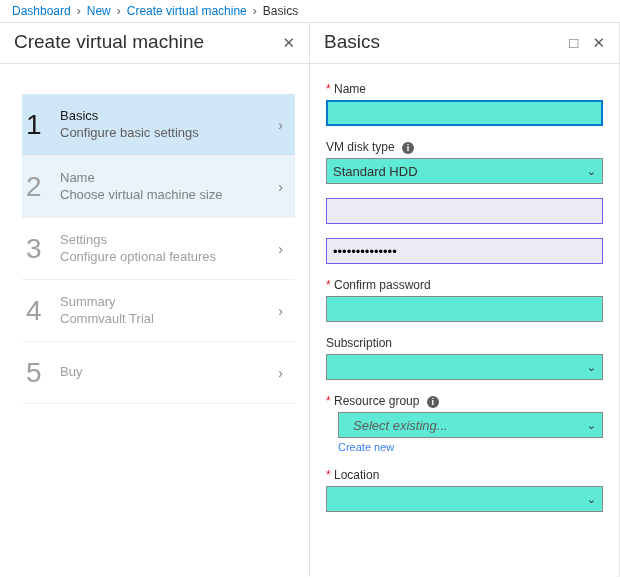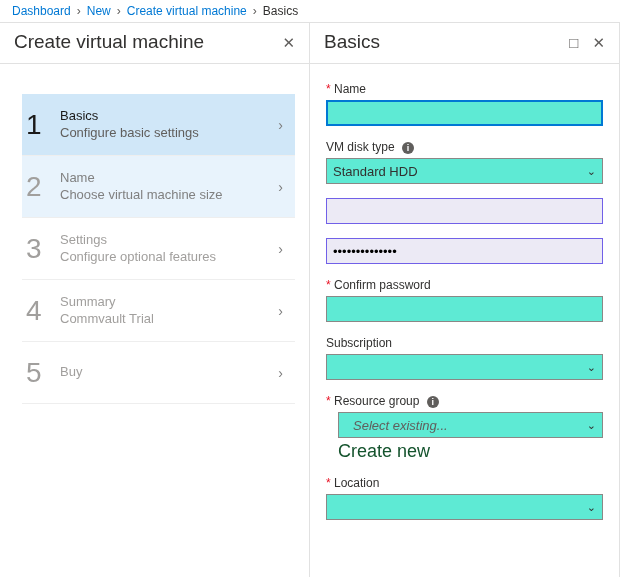--- a/index.html
+++ b/index.html
@@ -104,21 +104,21 @@
   .field input.focus-blue { border: 2px solid #0078d4; outline: none; }
   .field input.lav { background: #eceaf5; border: 1px solid #7160e8; }
   .field .select {
     display: flex;
     align-items: center;
     justify-content: space-between;
     cursor: pointer;
   }
   .field .select.indent { padding-left: 14px; color: #605e5c; font-style: italic; }
   .field .select .chev-down { font-style: normal; color: #323130; font-size: 11px; }
-  .create-new { color: #14532d; font-size: 18px; margin-top: 3px; display: inline-block; cursor: pointer; }
+  .create-new { color: #3b82f6; font-size: 11px; margin-top: 3px; display: inline-block; cursor: pointer; }
   .indent-block { margin-left: 12px; }
 </style>
 </head>
 <body>
 
 <div class="breadcrumb">
   <a href="#">Dashboard</a>
   <span class="sep">›</span>
   <a href="#">New</a>
   <span class="sep">›</span>

